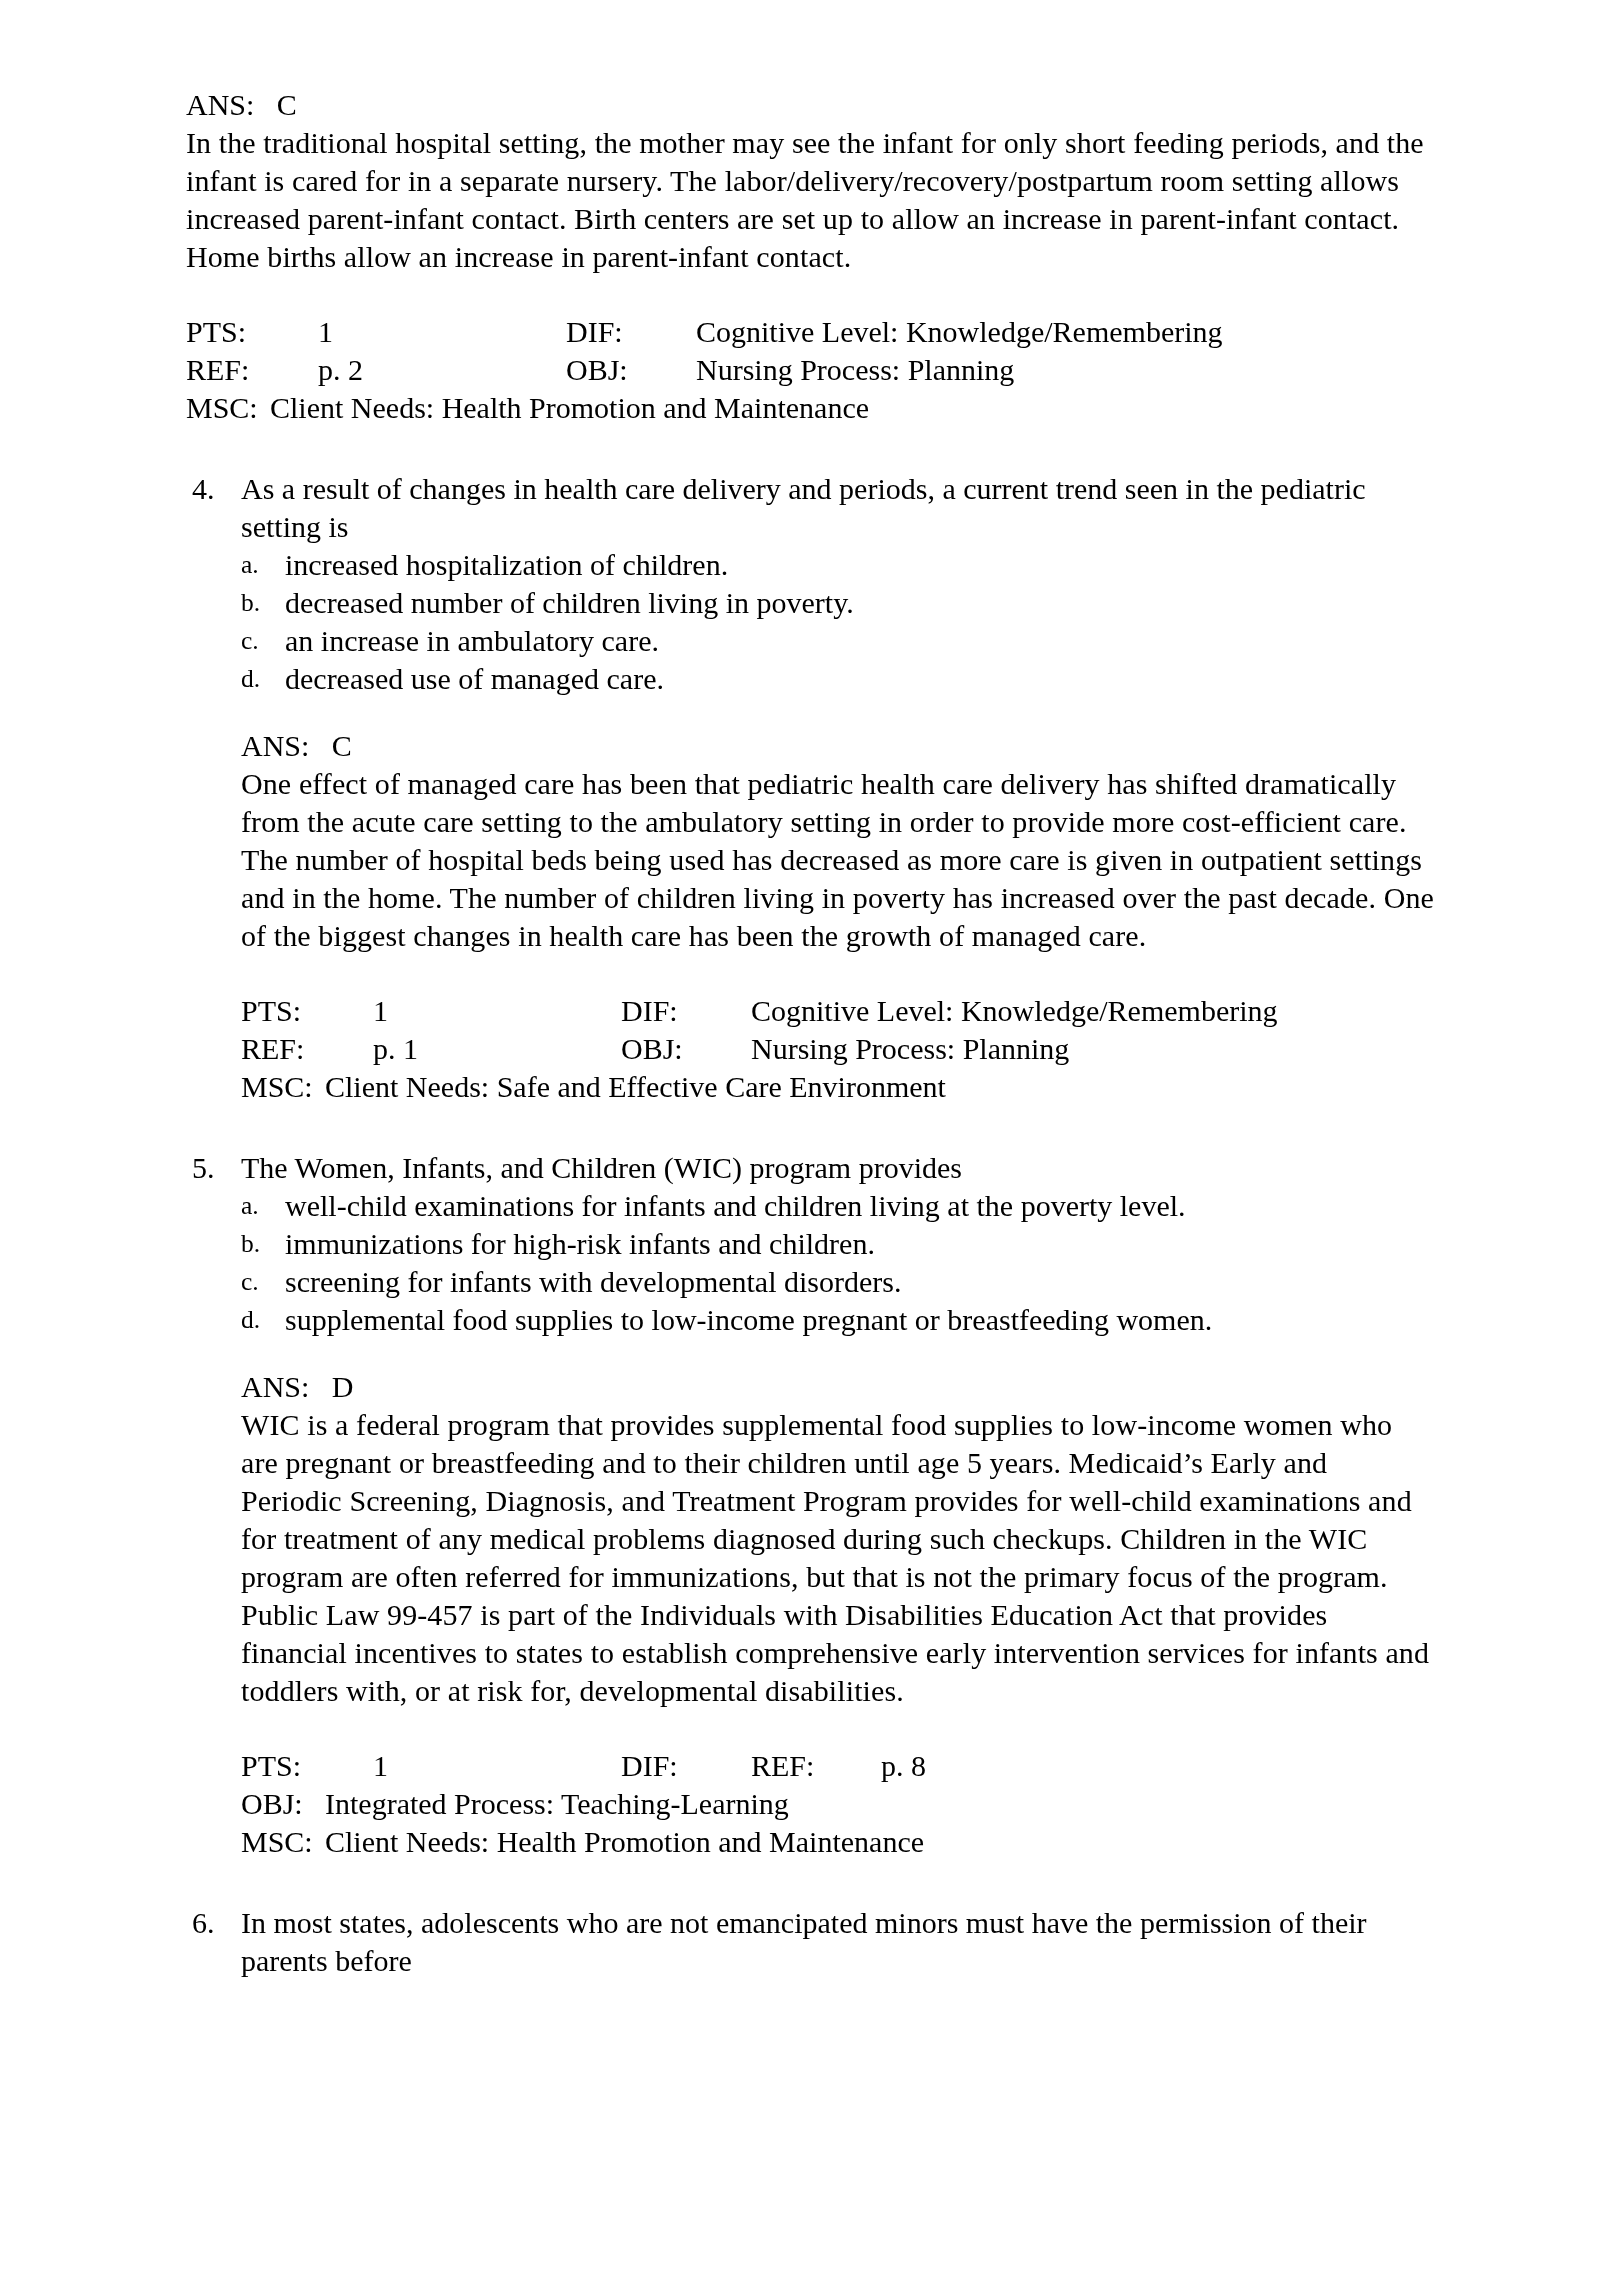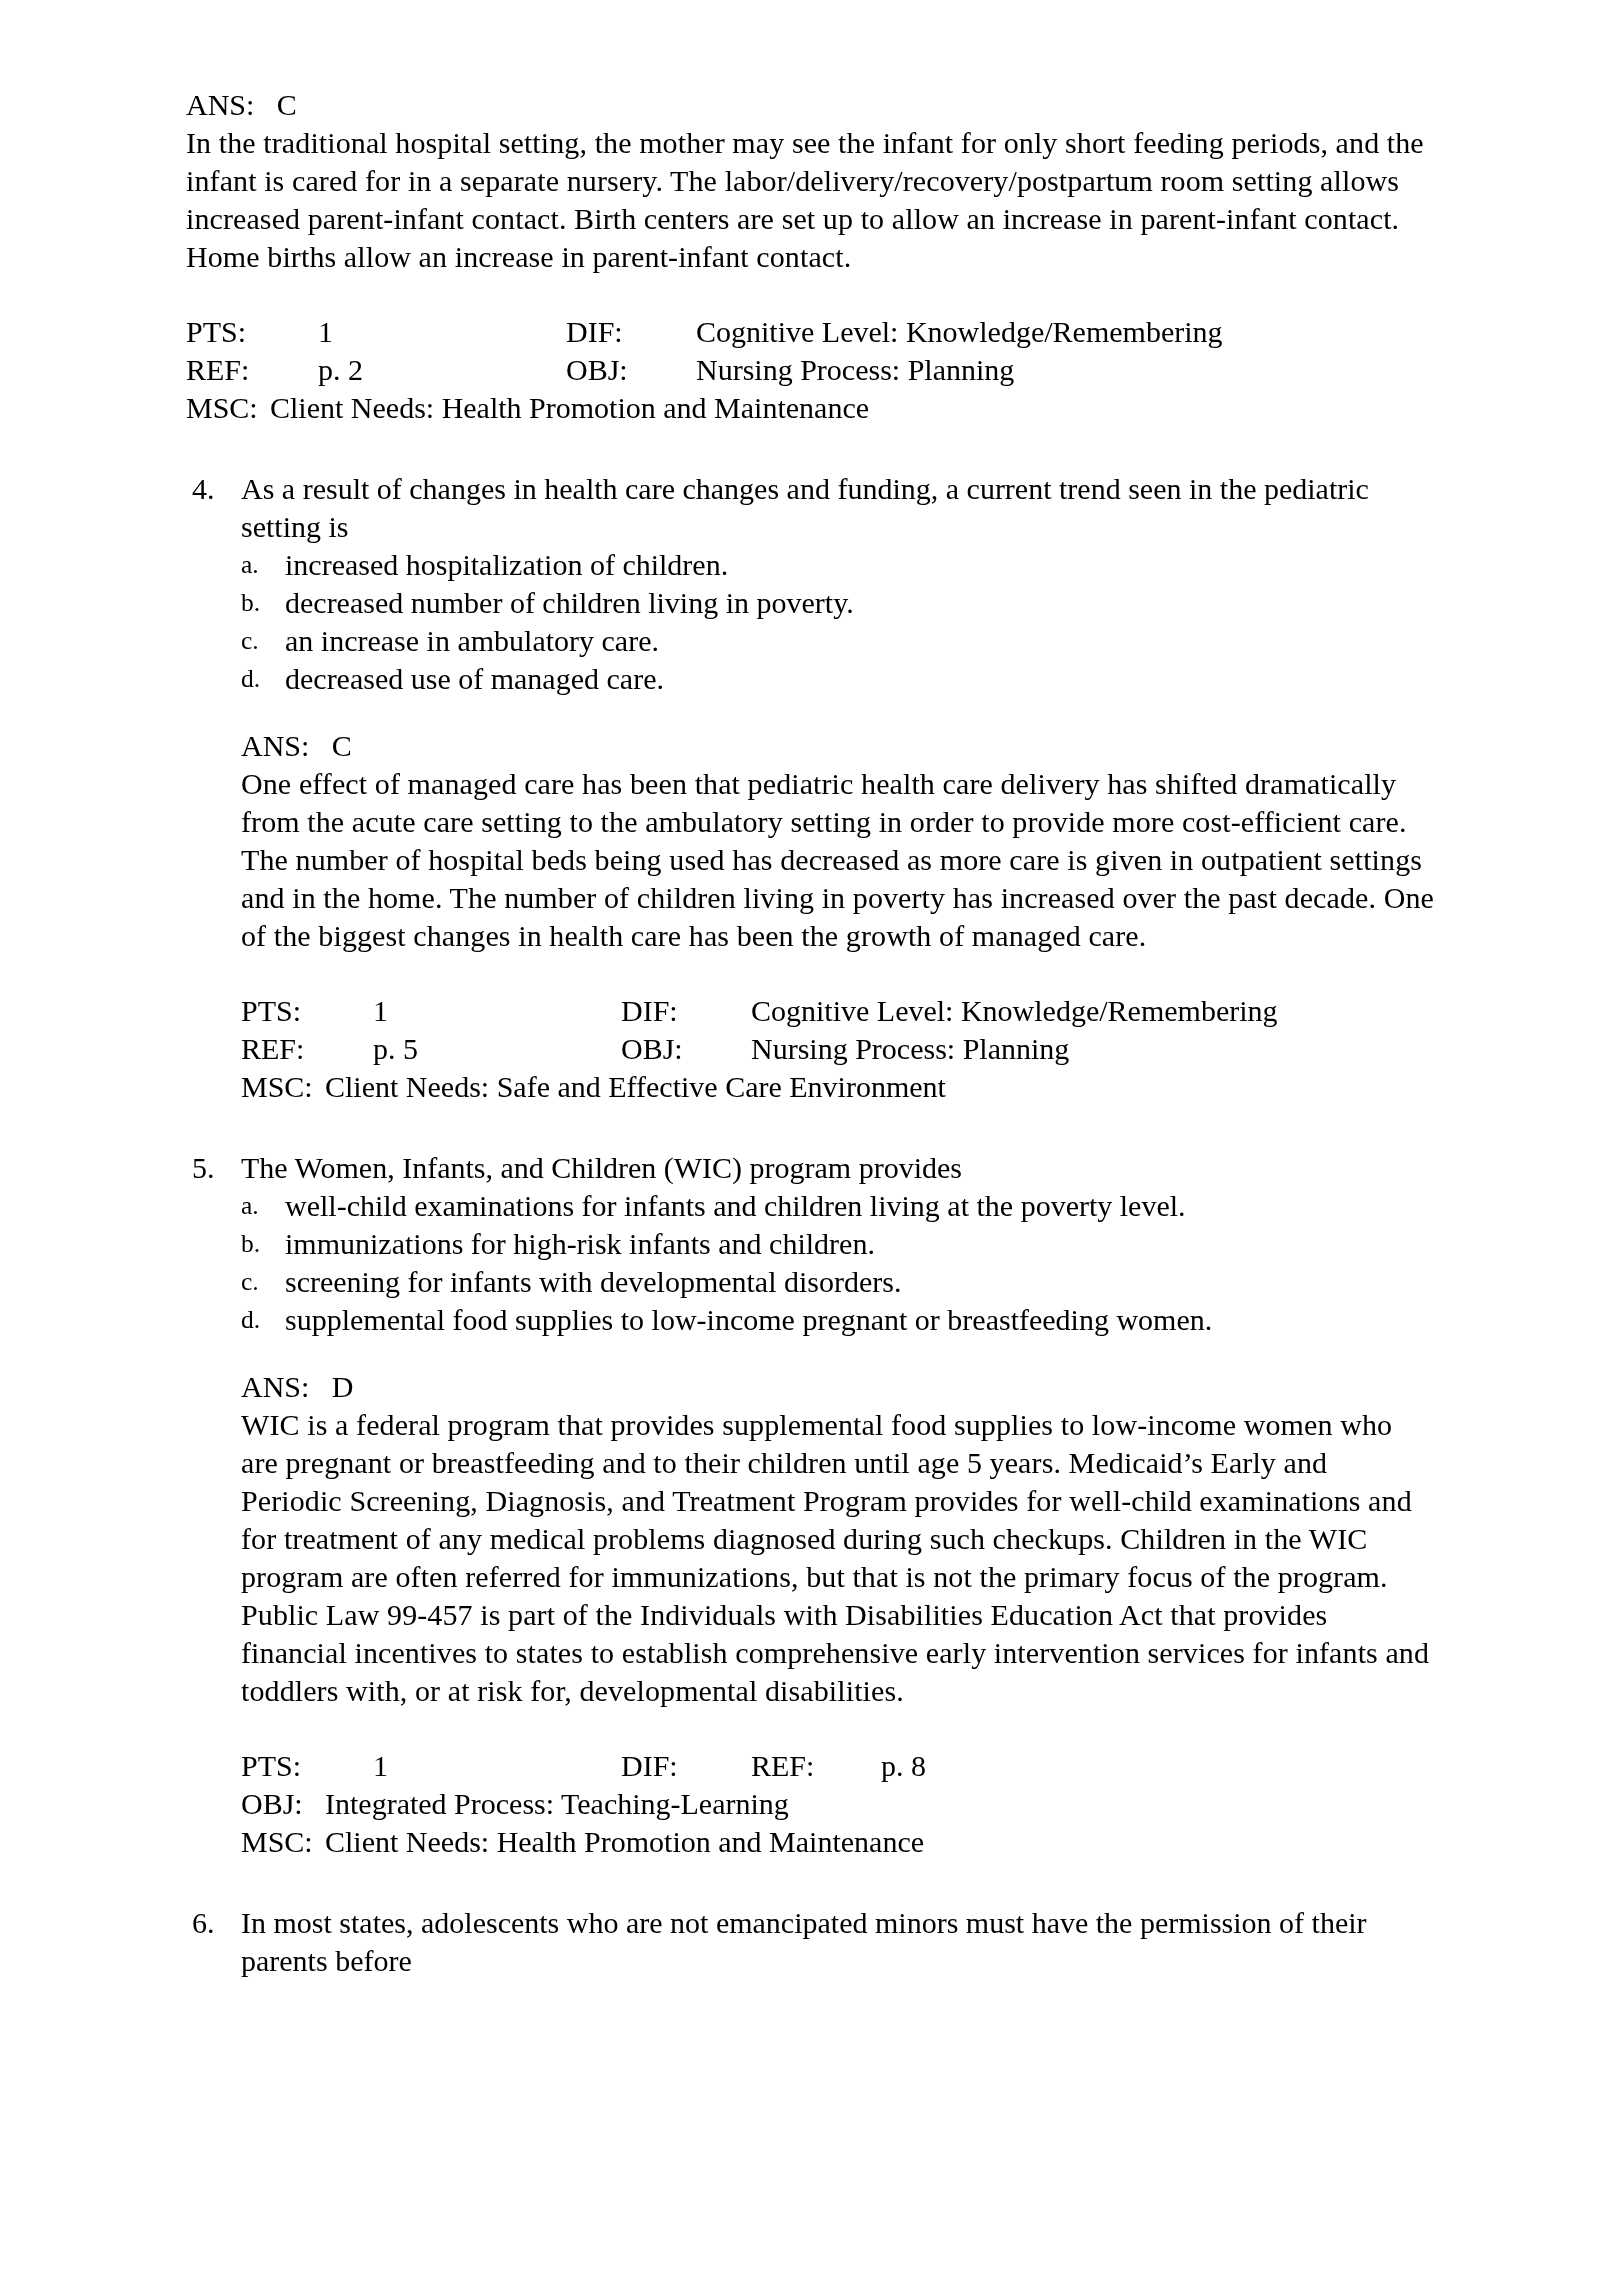--- a/index.html
+++ b/index.html
@@ -158,21 +158,21 @@
         <span class="meta-key">MSC:</span>
         <span>Client Needs: Health Promotion and Maintenance</span>
       </div>
     </div>
 
     <div class="spacer-lg"></div>
 
     <div class="question">
       <div class="q-num">4.</div>
       <div class="q-body">
-        <p class="q-stem">As a result of changes in health care changes and funding, a current trend seen in the pediatric setting is</p>
+        <p class="q-stem">As a result of changes in health care delivery and periods, a current trend seen in the pediatric setting is</p>
         <ul class="options">
           <li class="option">
             <span class="opt-letter">a.</span>
             <span class="opt-text">increased hospitalization of children.</span>
           </li>
           <li class="option">
             <span class="opt-letter">b.</span>
             <span class="opt-text">decreased number of children living in poverty.</span>
           </li>
           <li class="option">
@@ -199,21 +199,21 @@
 
         <div class="meta-block">
           <div class="meta-row">
             <span class="meta-key">PTS:</span>
             <span class="meta-val-first">1</span>
             <span class="meta-key2">DIF:</span>
             <span class="meta-val2">Cognitive Level: Knowledge/Remembering</span>
           </div>
           <div class="meta-row">
             <span class="meta-key">REF:</span>
-            <span class="meta-val-first">p. 5</span>
+            <span class="meta-val-first">p. 1</span>
             <span class="meta-key2">OBJ:</span>
             <span class="meta-val2">Nursing Process: Planning</span>
           </div>
           <div class="meta-fullrow">
             <span class="meta-key">MSC:</span>
             <span>Client Needs: Safe and Effective Care Environment</span>
           </div>
         </div>
       </div>
     </div>

